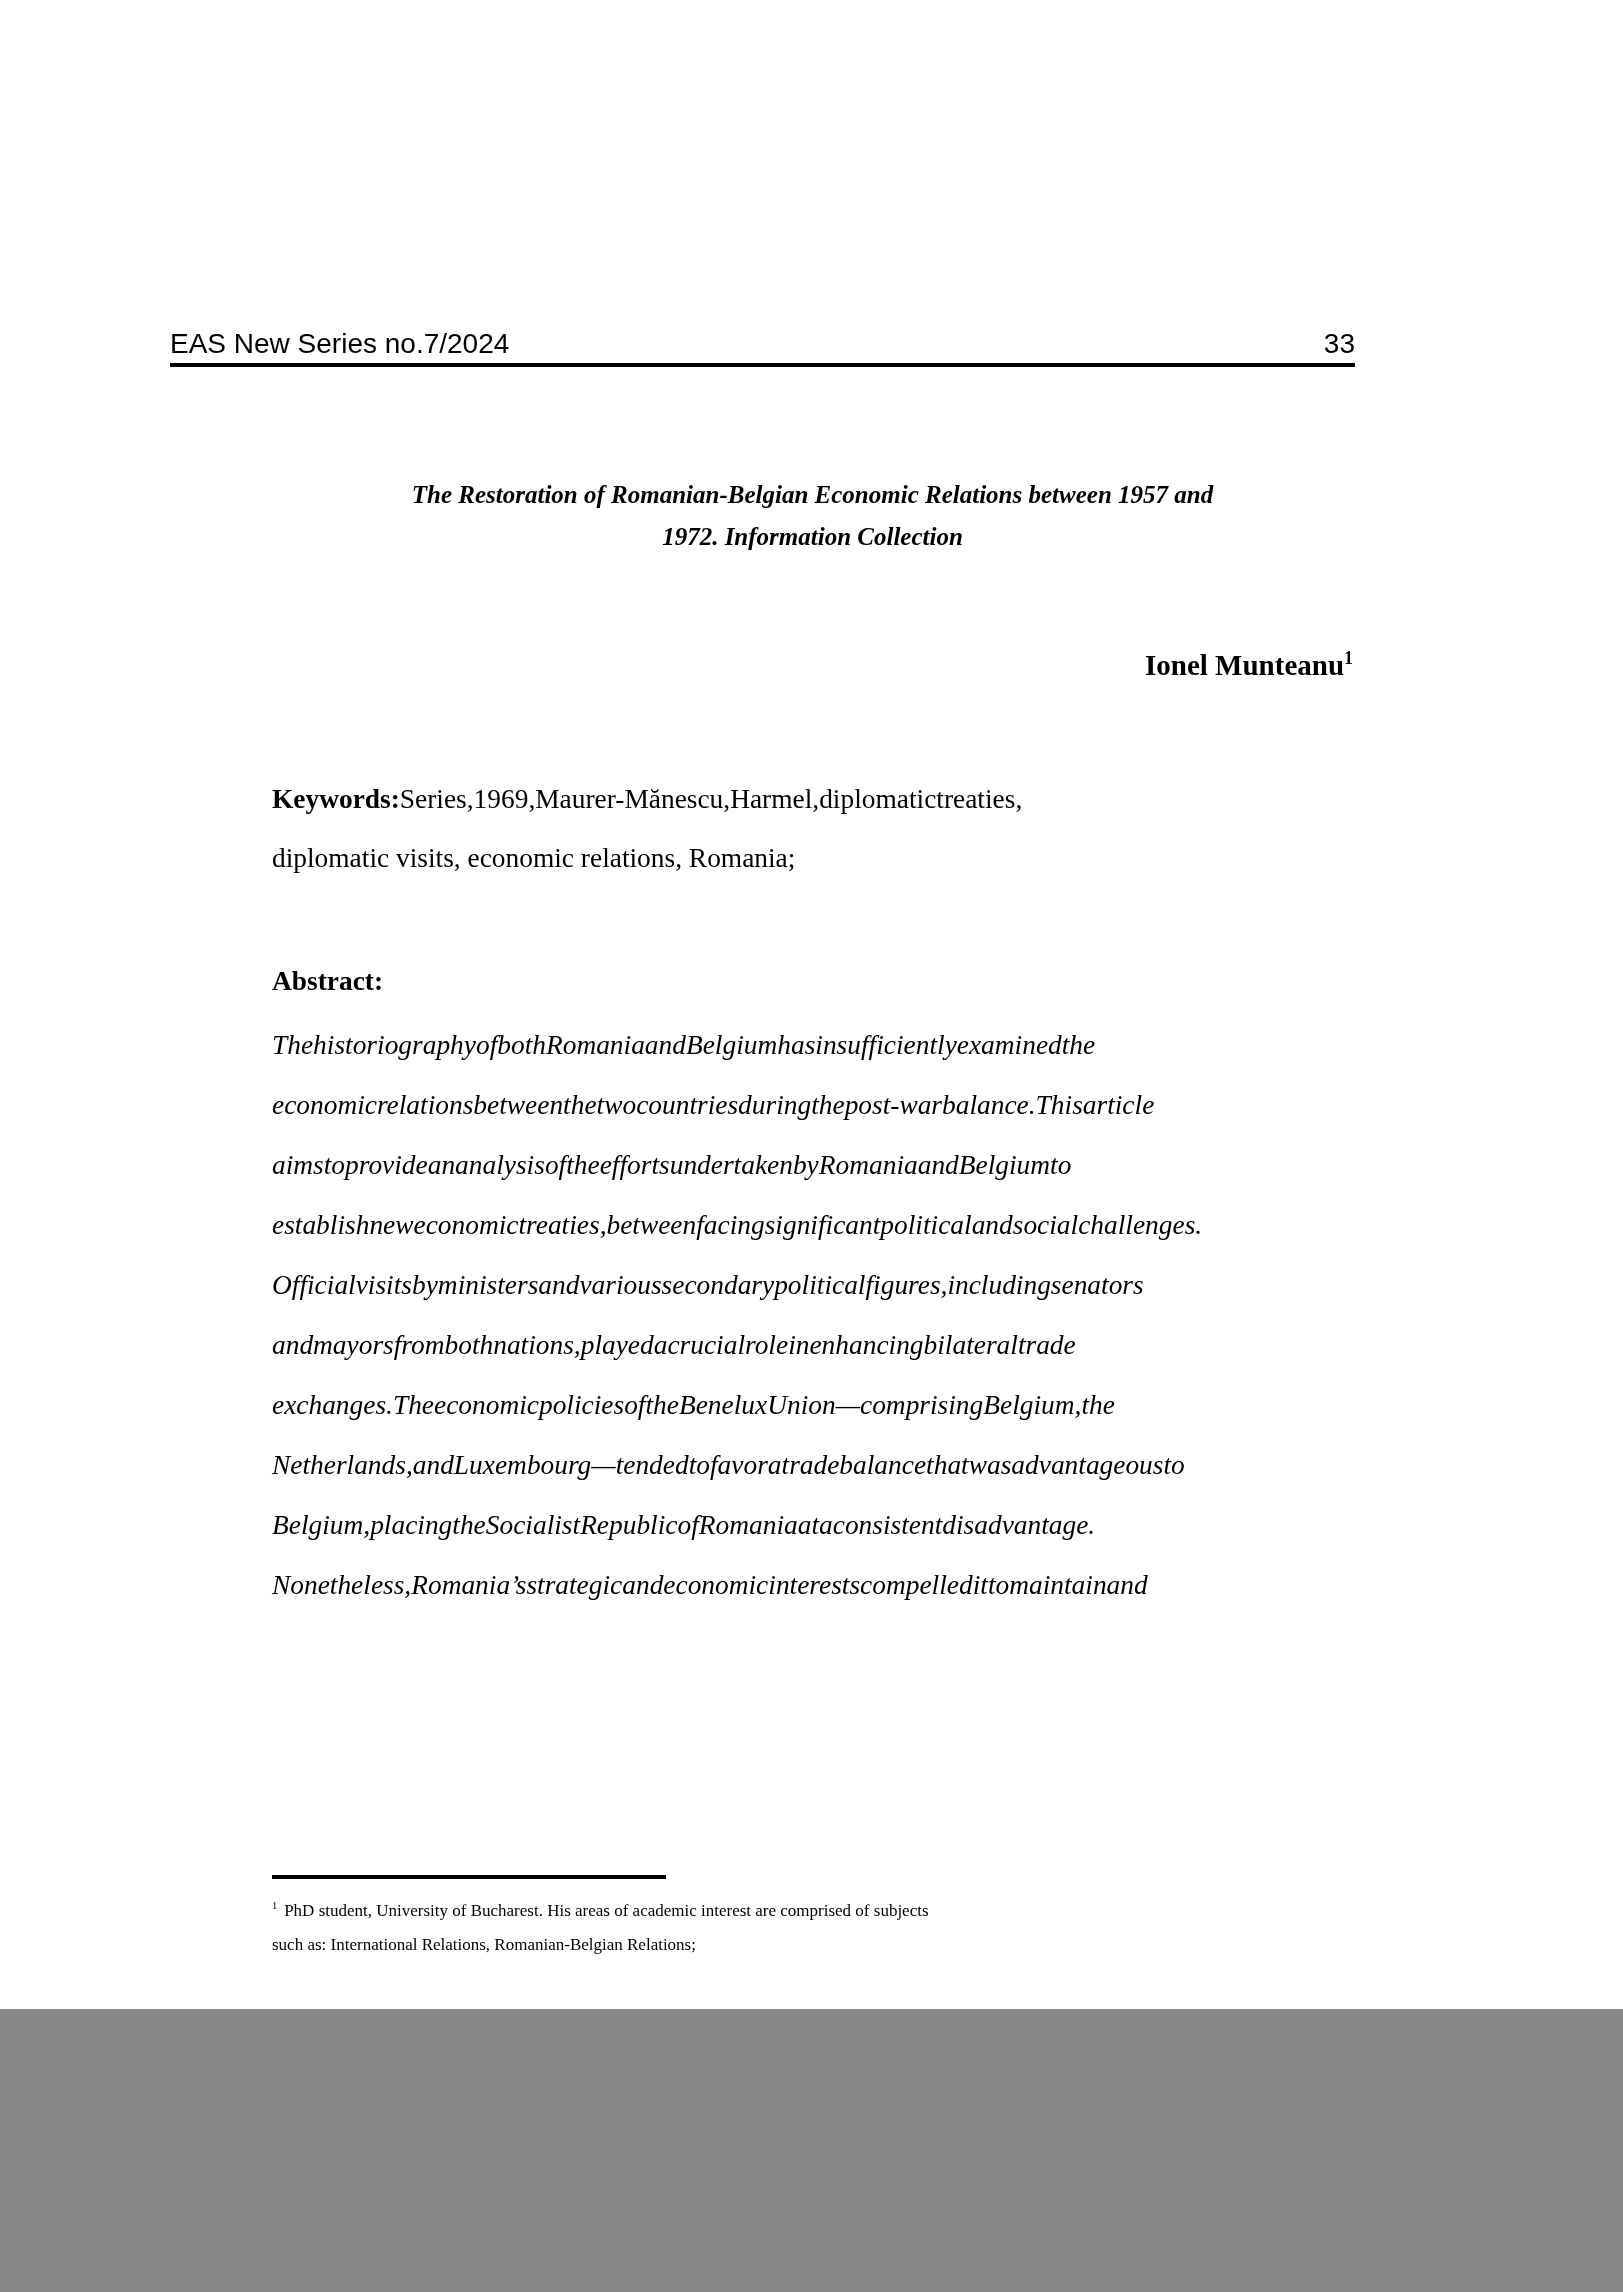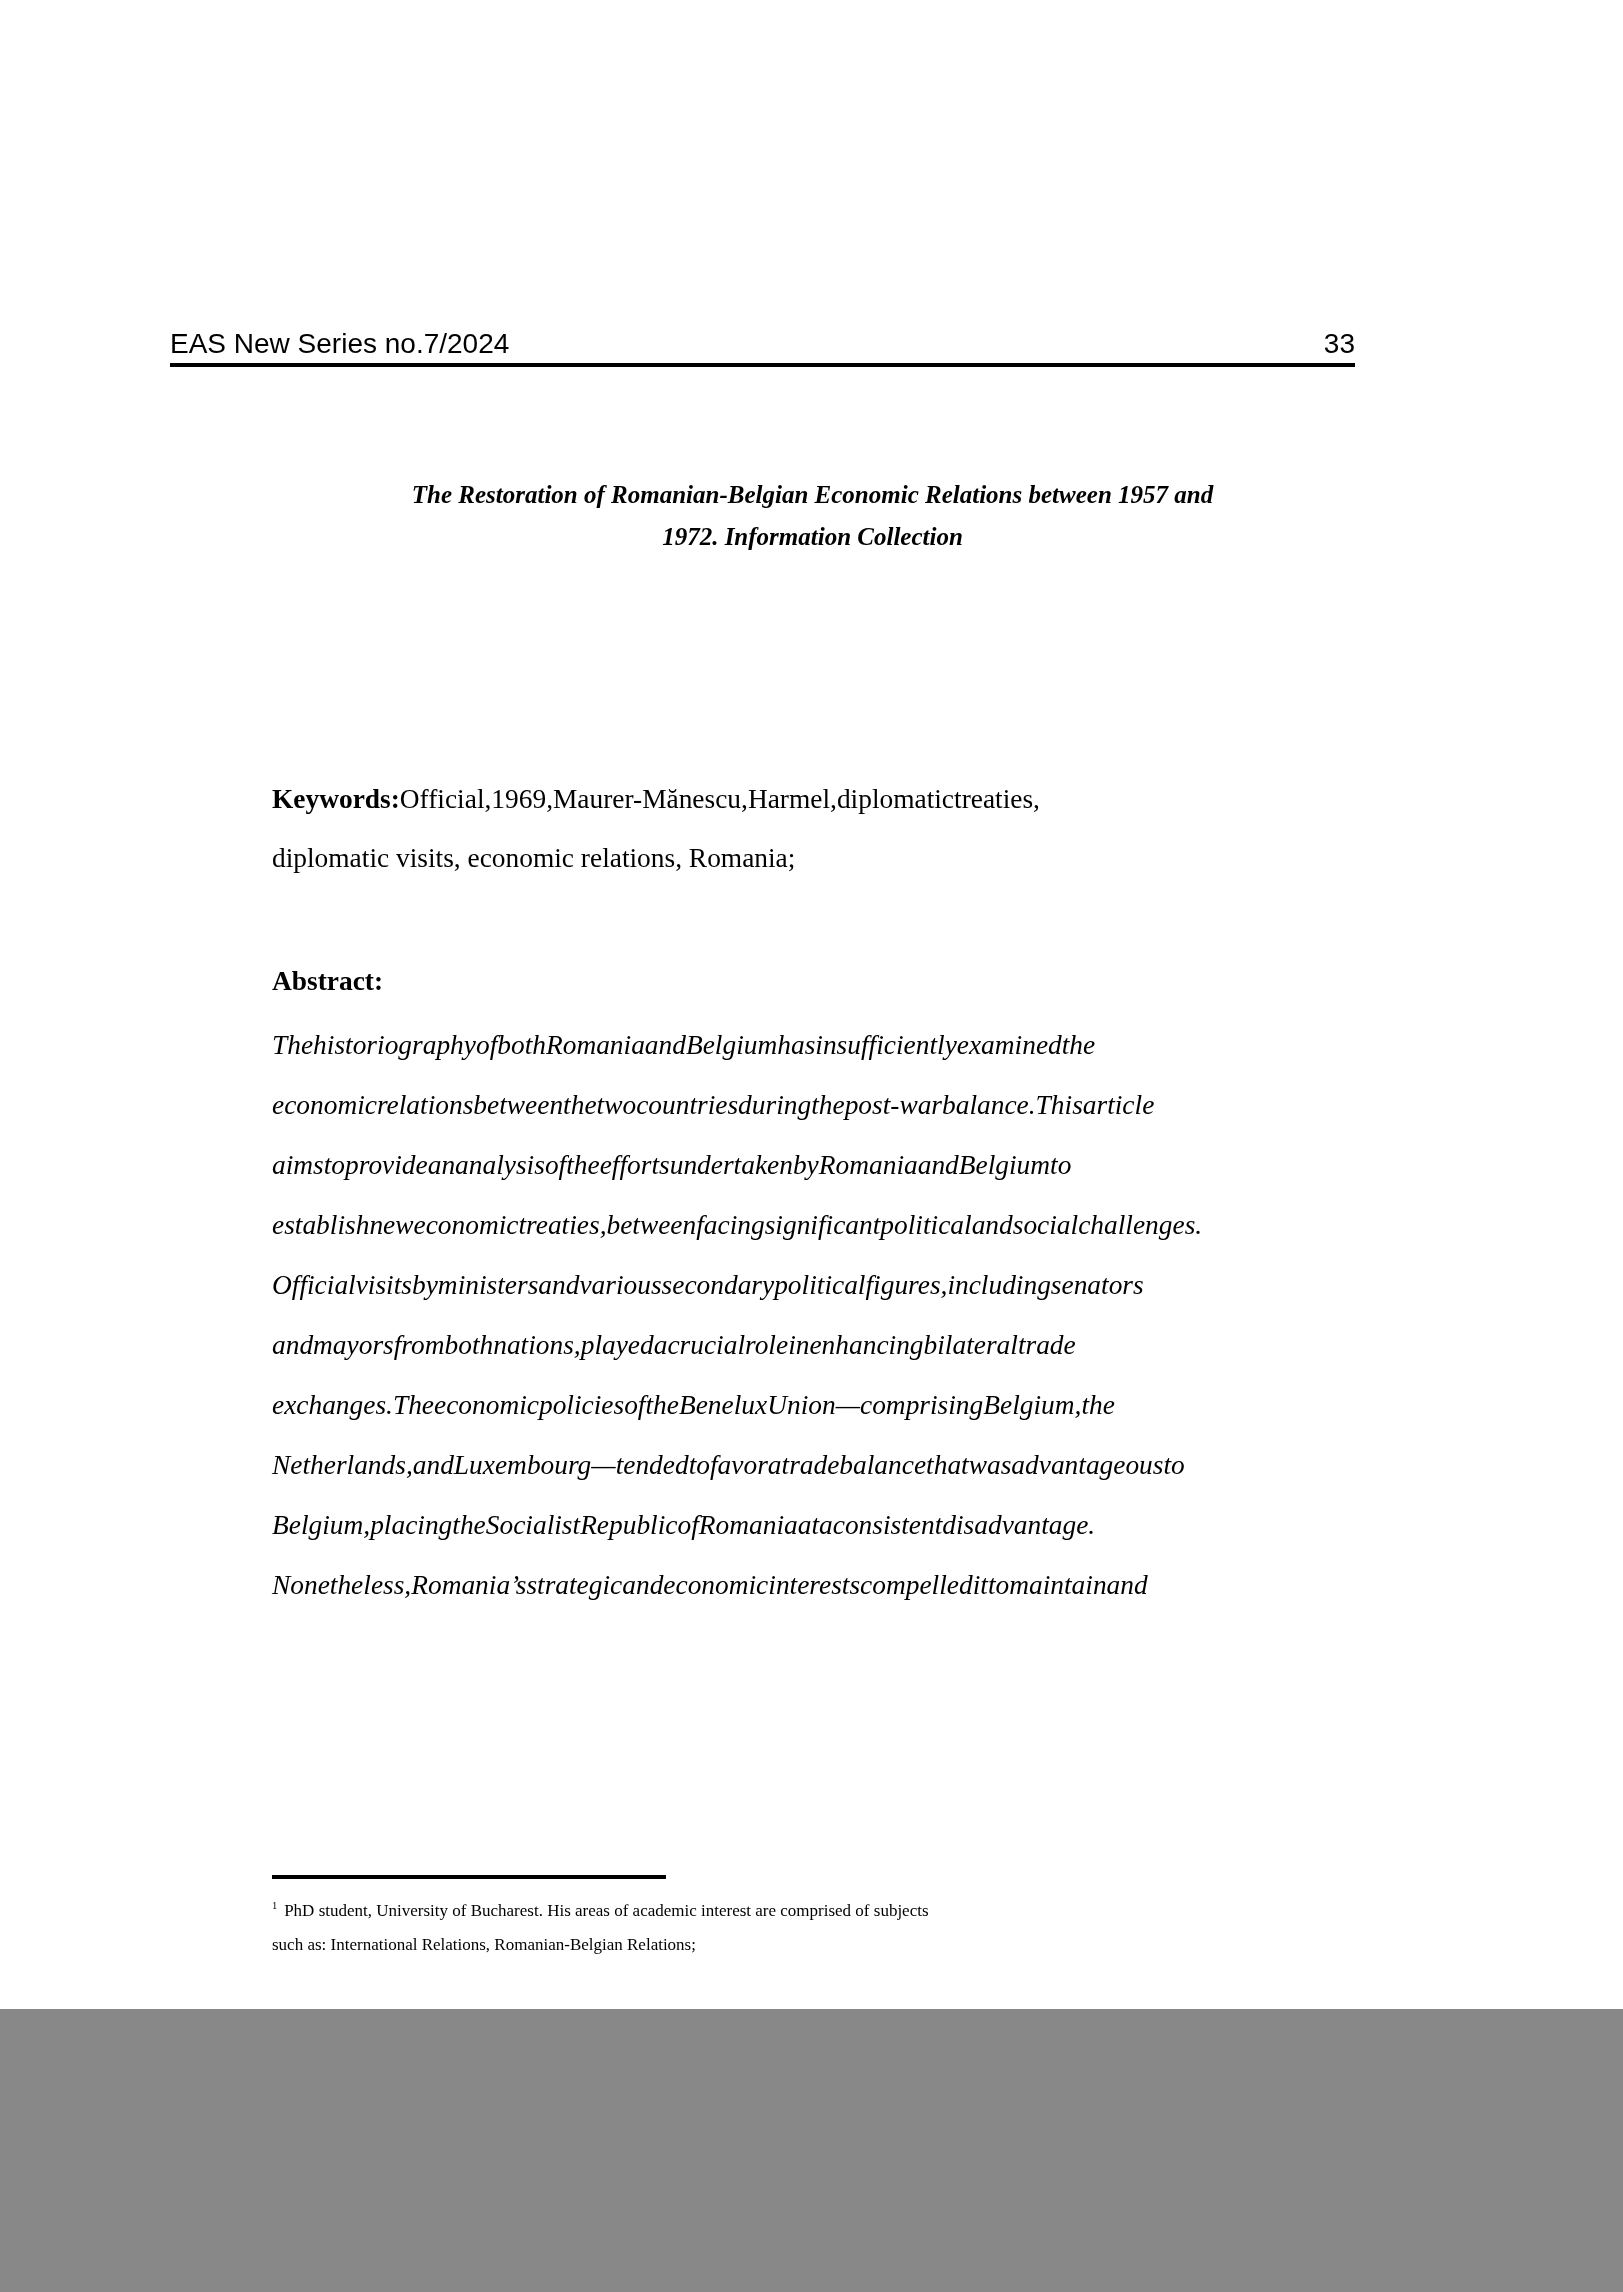--- a/index.html
+++ b/index.html
@@ -68,25 +68,28 @@
   <div class="header">
     <span>EAS New Series no.7/2024</span>
     <span>33</span>
   </div>
 
   <div class="title">
     <div>The Restoration of Romanian-Belgian Economic Relations between 1957 and</div>
     <div>1972. Information Collection</div>
   </div>
 
+  <div class="author">
+    <span>Ionel Munteanu</span><span class="sup">1</span>
+  </div>
 
   <div class="keywords">
     <div class="fj fj-active">
         <span class="bold">Keywords:</span>
-        <span>Official,</span>
+        <span>Series,</span>
         <span>1969,</span>
         <span>Maurer-Mănescu,</span>
         <span>Harmel,</span>
         <span>diplomatic</span>
         <span>treaties,</span>
       </div>
     <div>diplomatic visits, economic relations, Romania;</div>
   </div>
 
   <div class="abstract-label">Abstract:</div>

